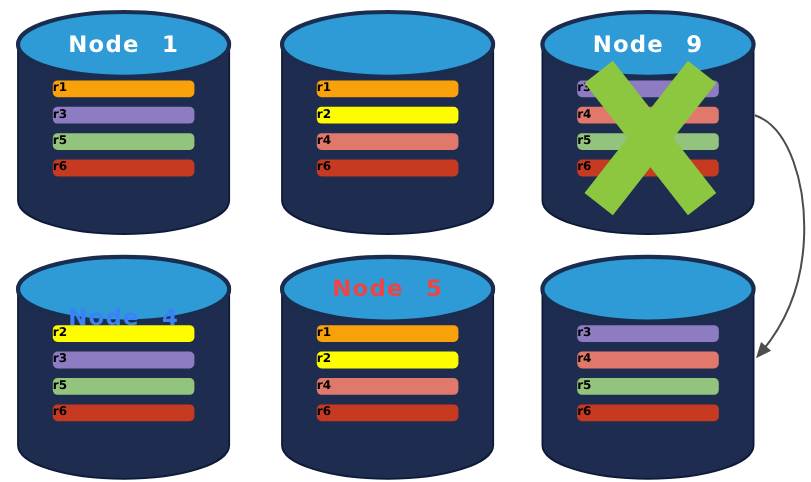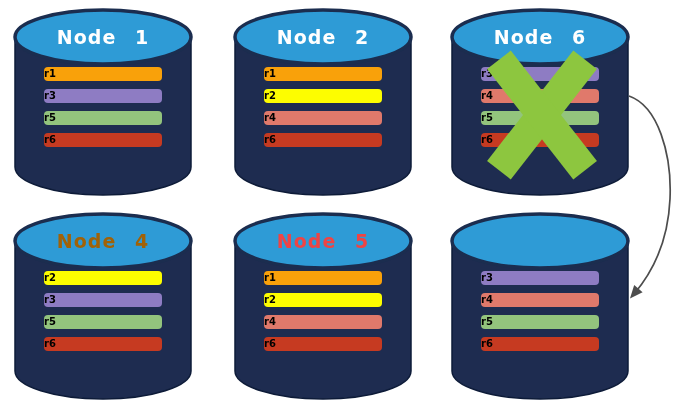--- a/index.html
+++ b/index.html
@@ -59,56 +59,55 @@
           <div class="row" style="background: rgb(198, 58, 33); color: rgb(0, 0, 0);">r6</div>
         </div>
 
   </div>
 
   <div class="node pos-2">
     <svg class="cyl" width="180" height="190" viewBox="0 0 180 190">
       <path class="cyl-body" d="M2,30 V160 A88,28 0 0 0 178,160 V30 Z" fill="#1E2C50" stroke="#0D1B38" stroke-width="1.5"></path>
       <ellipse class="cyl-top" cx="90" cy="30" rx="88" ry="27" fill="#2E9BD6" stroke="#1B2D4F" stroke-width="3.5"></ellipse>
     </svg>
-    <div class="node-title" style="color: rgb(255, 255, 255);">Node 2</div>
     <div class="rows">
           <div class="row" style="background: rgb(249, 161, 10); color: rgb(0, 0, 0);">r1</div>
           <div class="row" style="background: rgb(253, 253, 0); color: rgb(0, 0, 0);">r2</div>
           <div class="row" style="background: rgb(224, 121, 107); color: rgb(0, 0, 0);">r4</div>
           <div class="row" style="background: rgb(198, 58, 33); color: rgb(0, 0, 0);">r6</div>
         </div>
 
   </div>
 
   <div class="node pos-3">
     <svg class="cyl" width="180" height="190" viewBox="0 0 180 190">
       <path class="cyl-body" d="M2,30 V160 A88,28 0 0 0 178,160 V30 Z" fill="#1E2C50" stroke="#0D1B38" stroke-width="1.5"></path>
       <ellipse class="cyl-top" cx="90" cy="30" rx="88" ry="27" fill="#2E9BD6" stroke="#1B2D4F" stroke-width="3.5"></ellipse>
     </svg>
-    <div class="node-title" style="color: rgb(255, 255, 255);">Node 6</div>
+    <div class="node-title" style="color: rgb(255, 255, 255);">Node 9</div>
     <div class="rows">
           <div class="row" style="background: rgb(142, 124, 195); color: rgb(0, 0, 0);">r3</div>
           <div class="row" style="background: rgb(224, 121, 107); color: rgb(0, 0, 0);">r4</div>
           <div class="row" style="background: rgb(147, 196, 125); color: rgb(0, 0, 0);">r5</div>
           <div class="row" style="background: rgb(198, 58, 33); color: rgb(0, 0, 0);">r6</div>
         </div>
     <svg class="fail-x show" width="180" height="190" viewBox="0 0 180 190">
       <g transform="translate(92,108)" fill="#8DC63F">
         <rect x="-15" y="-70" width="30" height="140" transform="rotate(38)"></rect>
         <rect x="-15" y="-70" width="30" height="140" transform="rotate(-38)"></rect>
       </g>
     </svg>
   </div>
 
   <div class="node pos-4">
     <svg class="cyl" width="180" height="190" viewBox="0 0 180 190">
       <path class="cyl-body" d="M2,30 V160 A88,28 0 0 0 178,160 V30 Z" fill="#1E2C50" stroke="#0D1B38" stroke-width="1.5"></path>
       <ellipse class="cyl-top" cx="90" cy="30" rx="88" ry="27" fill="#2E9BD6" stroke="#1B2D4F" stroke-width="3.5"></ellipse>
     </svg>
-    <div class="node-title" style="color: #a16207;">Node 4</div>
+    <div class="node-title" style="color: #3b82f6; margin-top: 24px;">Node 4</div>
     <div class="rows">
           <div class="row" style="background: rgb(253, 253, 0); color: rgb(0, 0, 0);">r2</div>
           <div class="row" style="background: rgb(142, 124, 195); color: rgb(0, 0, 0);">r3</div>
           <div class="row" style="background: rgb(147, 196, 125); color: rgb(0, 0, 0);">r5</div>
           <div class="row" style="background: rgb(198, 58, 33); color: rgb(0, 0, 0);">r6</div>
         </div>
 
   </div>
 
   <div class="node pos-5">

